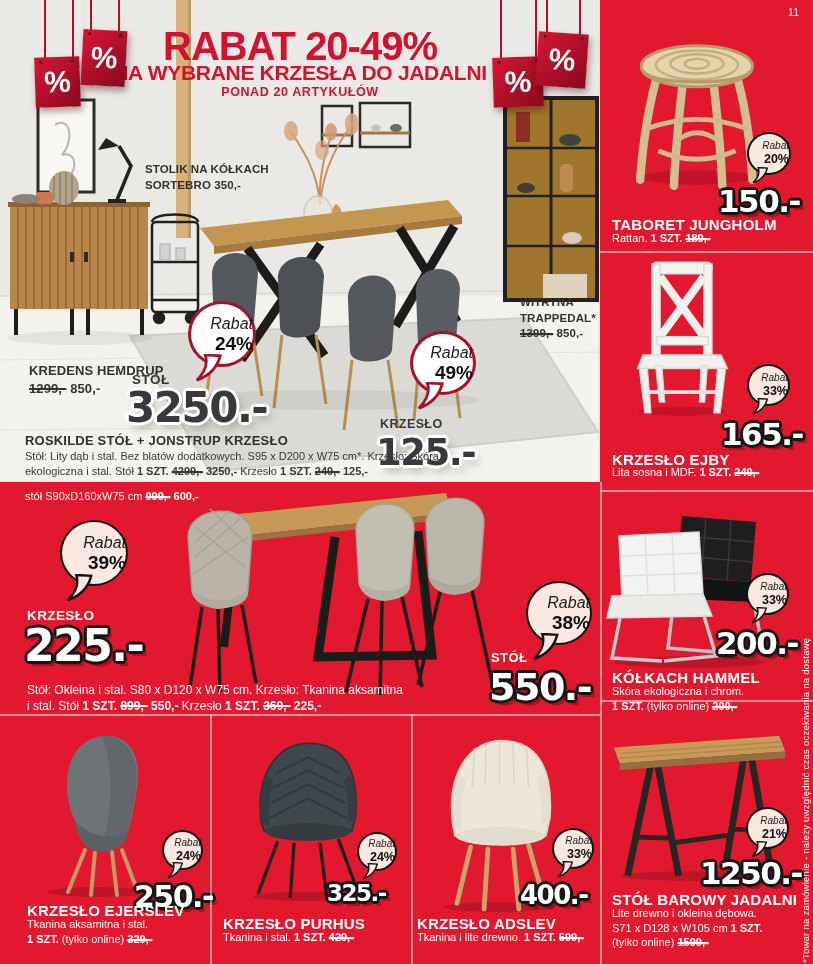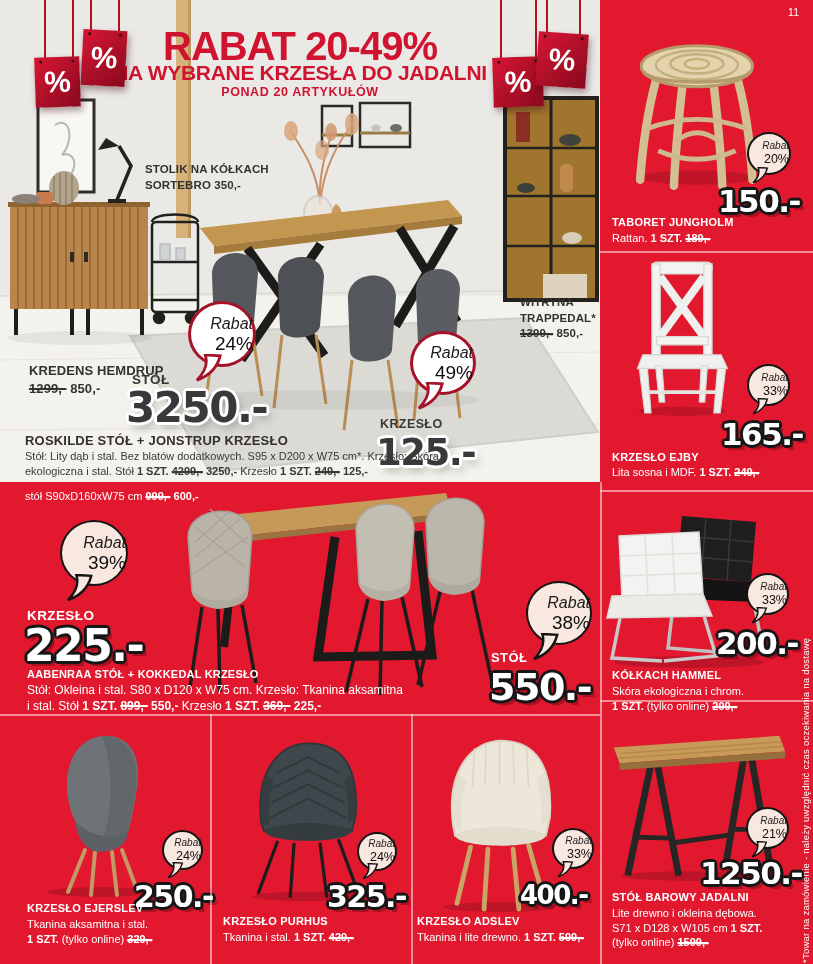--- a/index.html
+++ b/index.html
@@ -35,30 +35,30 @@
   .p-dark{color:#3a383a;text-shadow:-2px -2px 0 #fff,2px -2px 0 #fff,-2px 2px 0 #fff,2px 2px 0 #fff,
           -3px 0 0 #fff,3px 0 0 #fff,0 -3px 0 #fff,0 3px 0 #fff,4px 6px 8px rgba(0,0,0,.28);}
   .lbl-dark{position:absolute;font-weight:700;color:#3a3836;font-size:13.5px;letter-spacing:.4px;}
   .lbl-white{position:absolute;font-weight:700;color:#fff;font-size:13.5px;letter-spacing:.4px;}
   
   .bubble{position:absolute;border-radius:50%;display:flex;flex-direction:column;align-items:flex-end;
           justify-content:center;line-height:1;z-index:5;}
   .bubble.photo-style{background:#fff;border:3px solid #a5132a;}
   .bubble.red-style{background:#f9e8df;border:2.5px solid #141414;}
   .bubble .r{font-style:italic;color:#1c1c1c;}
-  .bubble .p{font-weight:400;color:#0e0e0e;margin-top:2px;}
+  .bubble .p{font-weight:700;color:#0e0e0e;margin-top:2px;}
   .bubble.lg .r{font-size:16px;} .bubble.lg .p{font-size:19px;}
   .bubble.sm .r{font-size:10px;} .bubble.sm .p{font-size:12.5px;}
   .tail{position:absolute;}
   .tail-lg{width:30px;height:28px;bottom:-18px;left:3px;}
   .tail-sm{width:19px;height:17px;bottom:-11px;left:2px;}
   .bubble.photo-style .tail path{fill:#fff;stroke:#a5132a;stroke-width:3;}
   .bubble.red-style .tail path{fill:#f9e8df;stroke:#141414;stroke-width:2.6;}
   
-  .pname{position:absolute;font-weight:700;color:#fff;font-size:11px;letter-spacing:.2px;}
+  .pname{position:absolute;font-weight:700;color:#fff;font-size:15px;letter-spacing:.2px;}
   .pdesc{position:absolute;color:#fff;font-size:11px;line-height:1.32;}
   .b{font-weight:700;}
   .strike{text-decoration:line-through;text-decoration-thickness:2px;margin-top:17px;}
   .wdesc .strike,.wdesc .b{color:#34322e;}
   
   .sep{position:absolute;background:rgba(255,236,236,.55);}
   
   .vnote{position:absolute;right:2px;top:577px;height:386px;color:#fff;font-size:9.5px;letter-spacing:.25px;
          writing-mode:vertical-rl;transform:rotate(180deg);white-space:nowrap;}
   .pagenum{position:absolute;right:14px;top:6px;color:#fff;font-size:10.5px;font-weight:400;}
@@ -424,21 +424,20 @@
   <div class="bubble red-style lg" style="left:526px;top:581px;width:62px;height:60px">
     <svg class="tail tail-lg" viewBox="0 0 30 30">
         <path d="M11 1 C14 10 12 18 2 28 C16 23 24 14 27 2 Z"></path>
       </svg>
     <span class="r">Rabat</span>
     <span class="p">38%</span>
   </div>
   <div class="lbl-white" style="left:491px;top:650px;font-size:13px">STÓŁ</div>
   <div class="price p-white" style="left:489px;top:668px;font-size:38px">550.-</div>
 
-  <div class="pname" style="left:27px;top:668px">AABENRAA STÓŁ + KOKKEDAL KRZESŁO</div>
   <div class="pdesc" style="left:27px;top:683px;font-size:12px"><span>Stół: Okleina i stal. S80 x D120 x W75 cm. Krzesło: Tkanina aksamitna</span><br><span>i stal. Stół </span><span class="b">1 SZT. </span><span class="b strike">899,-</span><span class="b"> 550,-</span><span> Krzesło </span><span class="b">1 SZT. </span><span class="b strike">369,-</span><span class="b"> 225,-</span></div>
 
   <svg class="pimg" style="left:30px;top:726px;width:140px;height:172px" viewBox="0 0 120 172">
     <ellipse cx="60" cy="166" rx="52" ry="5" fill="#000" opacity=".16"></ellipse>
     <g stroke="#c49a64" stroke-width="4" stroke-linecap="round">
       <line x1="45" y1="124" x2="28" y2="166"></line>
         <line x1="82" y1="124" x2="97" y2="164"></line>
       <line x1="55" y1="126" x2="51" y2="169"></line>
         <line x1="72" y1="126" x2="77" y2="169"></line>
     </g>
@@ -476,21 +475,21 @@
     <path d="M25 98 C23 78 24 60 30 46 L38 52 C33 68 32 86 34 100 Z" fill="#353d41"></path>
     <path d="M126 90 C128 72 126 58 120 45 L113 52 C118 66 119 82 117 98 Z" fill="#353d41"></path>
   </svg>
   <div class="bubble red-style sm" style="left:357px;top:832px;width:36px;height:35px">
     <svg class="tail tail-sm" viewBox="0 0 30 30">
         <path d="M11 1 C14 10 12 18 2 28 C16 23 24 14 27 2 Z"></path>
       </svg>
     <span class="r">Rabat</span>
     <span class="p">24%</span>
   </div>
-  <div class="price p-white" style="left:327px;top:882px;font-size:30px">325.-</div>
+  <div class="price p-white" style="left:327px;top:882px;font-size:23px">325.-</div>
   <div class="pname" style="left:223px;top:915px">KRZESŁO PURHUS</div>
   <div class="pdesc" style="left:223px;top:930px"><span>Tkanina i stal. </span><span class="b">1 SZT. </span><span class="b strike">429,-</span></div>
 
   <svg class="pimg" style="left:428px;top:726px;width:145px;height:192px" viewBox="0 0 150 192">
     <ellipse cx="74" cy="184" rx="58" ry="5" fill="#000" opacity=".16"></ellipse>
     <g stroke="#c9a368" stroke-width="5" stroke-linecap="round">
       <line x1="44" y1="122" x2="30" y2="180"></line>
         <line x1="104" y1="120" x2="120" y2="176"></line>
       <line x1="62" y1="124" x2="58" y2="186"></line>
         <line x1="88" y1="124" x2="94" y2="186"></line>

